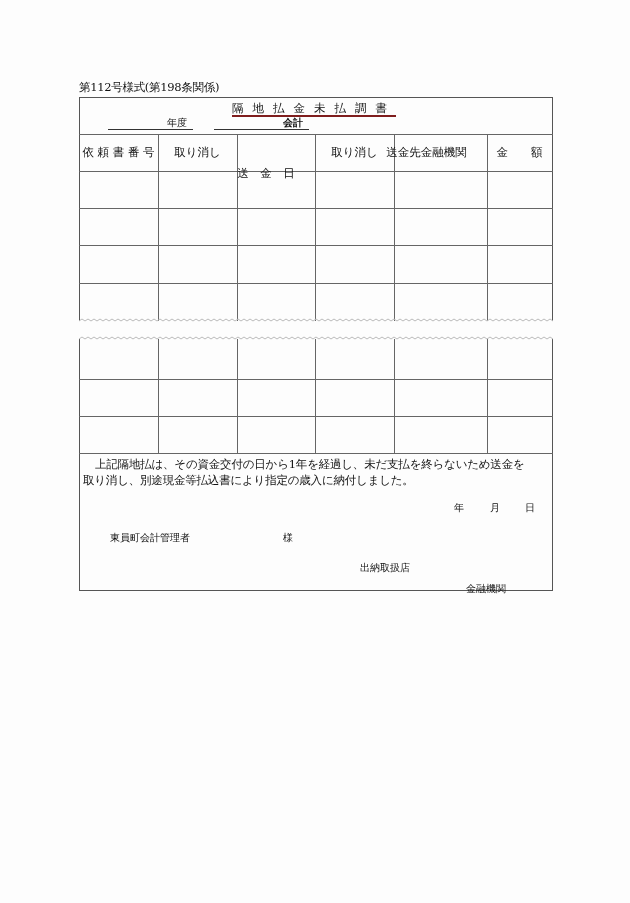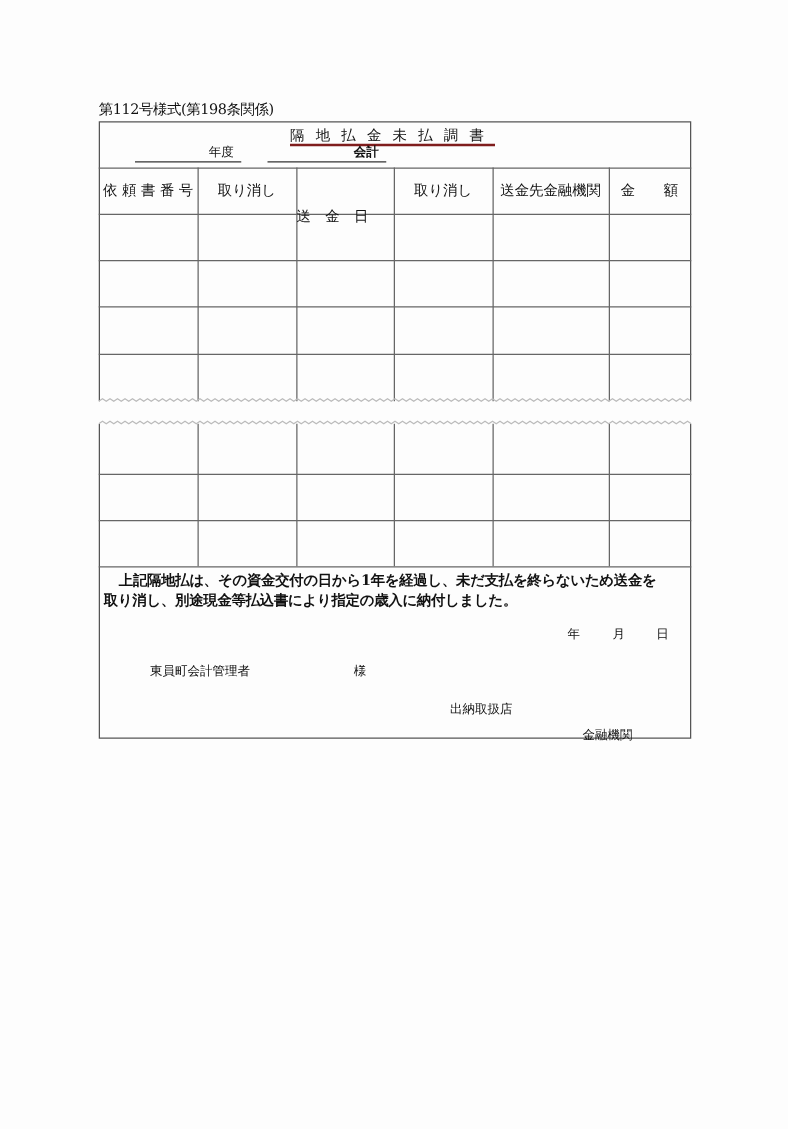--- a/index.html
+++ b/index.html
@@ -11,21 +11,21 @@
   .hl{position:absolute;height:1px;background:#666;}
   .vl{position:absolute;width:1px;background:#666;}
   .title{top:101px;left:232px;font-size:11.5px;letter-spacing:9px;
          border-bottom:2px solid #7f1d1d;padding-bottom:0px;line-height:14px;}
   .uline{position:absolute;height:1px;background:#333;}
   .small{font-size:10px;line-height:14px;}
   .hdr{position:absolute;top:134px;height:37px;display:flex;align-items:center;
        justify-content:center;font-size:11.5px;}
   .wave{position:absolute;left:79px;width:474px;height:6px;}
   .gap{position:absolute;left:76px;width:480px;top:321px;height:18px;background:#fdfdfd;}
-  .body-text{font-size:11.5px;line-height:17px;font-weight:bold;}
+  .body-text{font-size:11.5px;line-height:17px;}
 </style>
 </head>
 <body>
 
 <div class="abs caption">第112号様式(第198条関係)</div>
 
 <div class="frame" style="left:79px;top:97px;width:474px;height:494px;"></div>
 
 <div class="abs title">隔地払金未払調書</div>
 <div class="uline" style="left:108px;top:129px;width:85px;"></div>
@@ -45,35 +45,35 @@
 <div class="vl" style="left:158px;top:134px;height:319px;"></div>
 <div class="vl" style="left:237px;top:134px;height:319px;"></div>
 <div class="vl" style="left:315px;top:134px;height:319px;"></div>
 <div class="vl" style="left:394px;top:134px;height:319px;"></div>
 <div class="vl" style="left:487px;top:134px;height:319px;"></div>
 
 <div class="hdr" style="left:79px;width:79px;">依 頼 書 番 号</div>
 <div class="hdr" style="left:158px;width:79px;">取り消し</div>
 <div class="hdr" style="left:227px;width:78px;margin-top:21px;">送　金　日</div>
 <div class="hdr" style="left:315px;width:79px;">取り消し</div>
-<div class="hdr" style="left:394px;width:93px;">送金先金融機関</div>
+<div class="hdr" style="left:380px;width:93px;">送金先金融機関</div>
 <div class="hdr" style="left:487px;width:65px;">金　　額</div>
 
 <div class="gap"></div>
 <svg class="wave" style="top:318px;" viewBox="0 0 474 6" preserveAspectRatio="none">
   <polyline fill="none" stroke="#bbb" stroke-width="1" points="0,3 3,1 6,3 9,1 12,3 15,1 18,3 21,1 24,3 27,1 30,3 33,1 36,3 39,1 42,3 45,1 48,3 51,1 54,3 57,1 60,3 63,1 66,3 69,1 72,3 75,1 78,3 81,1 84,3 87,1 90,3 93,1 96,3 99,1 102,3 105,1 108,3 111,1 114,3 117,1 120,3 123,1 126,3 129,1 132,3 135,1 138,3 141,1 144,3 147,1 150,3 153,1 156,3 159,1 162,3 165,1 168,3 171,1 174,3 177,1 180,3 183,1 186,3 189,1 192,3 195,1 198,3 201,1 204,3 207,1 210,3 213,1 216,3 219,1 222,3 225,1 228,3 231,1 234,3 237,1 240,3 243,1 246,3 249,1 252,3 255,1 258,3 261,1 264,3 267,1 270,3 273,1 276,3 279,1 282,3 285,1 288,3 291,1 294,3 297,1 300,3 303,1 306,3 309,1 312,3 315,1 318,3 321,1 324,3 327,1 330,3 333,1 336,3 339,1 342,3 345,1 348,3 351,1 354,3 357,1 360,3 363,1 366,3 369,1 372,3 375,1 378,3 381,1 384,3 387,1 390,3 393,1 396,3 399,1 402,3 405,1 408,3 411,1 414,3 417,1 420,3 423,1 426,3 429,1 432,3 435,1 438,3 441,1 444,3 447,1 450,3 453,1 456,3 459,1 462,3 465,1 468,3 471,1 474,3"></polyline>
 </svg>
 <svg class="wave" style="top:336px;" viewBox="0 0 474 6" preserveAspectRatio="none">
   <polyline fill="none" stroke="#bbb" stroke-width="1" points="0,3 3,1 6,3 9,1 12,3 15,1 18,3 21,1 24,3 27,1 30,3 33,1 36,3 39,1 42,3 45,1 48,3 51,1 54,3 57,1 60,3 63,1 66,3 69,1 72,3 75,1 78,3 81,1 84,3 87,1 90,3 93,1 96,3 99,1 102,3 105,1 108,3 111,1 114,3 117,1 120,3 123,1 126,3 129,1 132,3 135,1 138,3 141,1 144,3 147,1 150,3 153,1 156,3 159,1 162,3 165,1 168,3 171,1 174,3 177,1 180,3 183,1 186,3 189,1 192,3 195,1 198,3 201,1 204,3 207,1 210,3 213,1 216,3 219,1 222,3 225,1 228,3 231,1 234,3 237,1 240,3 243,1 246,3 249,1 252,3 255,1 258,3 261,1 264,3 267,1 270,3 273,1 276,3 279,1 282,3 285,1 288,3 291,1 294,3 297,1 300,3 303,1 306,3 309,1 312,3 315,1 318,3 321,1 324,3 327,1 330,3 333,1 336,3 339,1 342,3 345,1 348,3 351,1 354,3 357,1 360,3 363,1 366,3 369,1 372,3 375,1 378,3 381,1 384,3 387,1 390,3 393,1 396,3 399,1 402,3 405,1 408,3 411,1 414,3 417,1 420,3 423,1 426,3 429,1 432,3 435,1 438,3 441,1 444,3 447,1 450,3 453,1 456,3 459,1 462,3 465,1 468,3 471,1 474,3"></polyline>
 </svg>
 
 <div class="abs body-text" style="left:95px;top:456px;letter-spacing:-0.2px;">上記隔地払は、その資金交付の日から1年を経過し、未だ支払を終らないため送金を</div>
 <div class="abs body-text" style="left:83px;top:472px;letter-spacing:-0.2px;">取り消し、別途現金等払込書により指定の歳入に納付しました。</div>
 
 <div class="abs small" style="left:454px;top:501px;">年</div>
 <div class="abs small" style="left:490px;top:501px;">月</div>
 <div class="abs small" style="left:525px;top:501px;">日</div>
 
-<div class="abs small" style="left:120px;top:531px;">東員町会計管理者</div>
+<div class="abs small" style="left:110px;top:531px;">東員町会計管理者</div>
 <div class="abs small" style="left:283px;top:531px;">様</div>
 
 <div class="abs small" style="left:360px;top:561px;">出納取扱店</div>
 <div class="abs small" style="left:466px;top:582px;">金融機関</div>
 
 </body></html>

